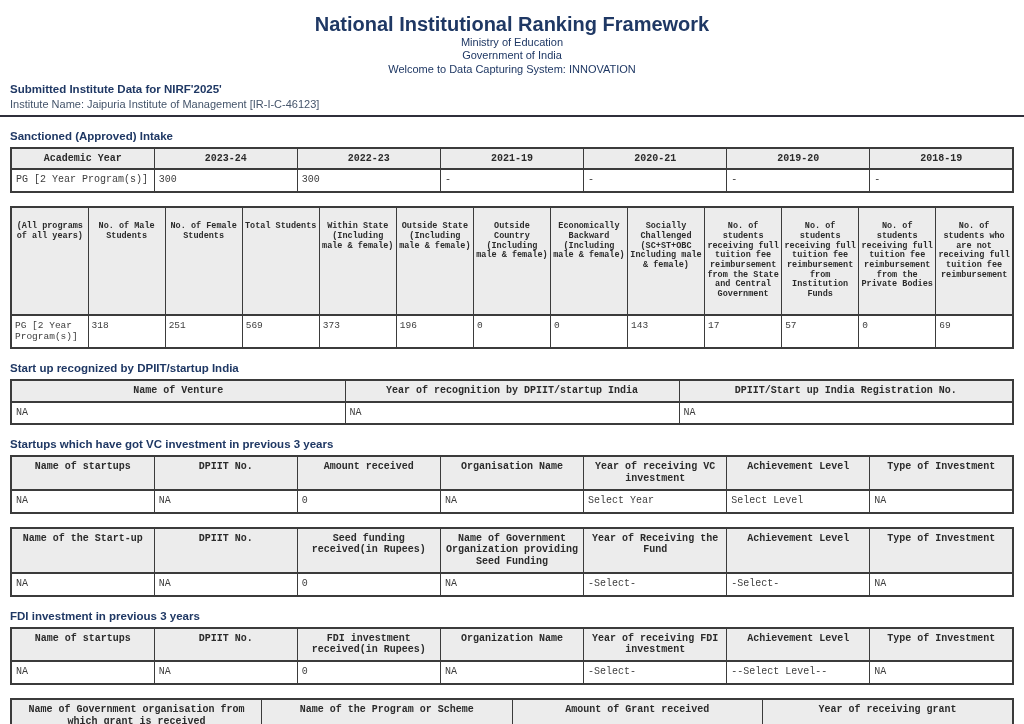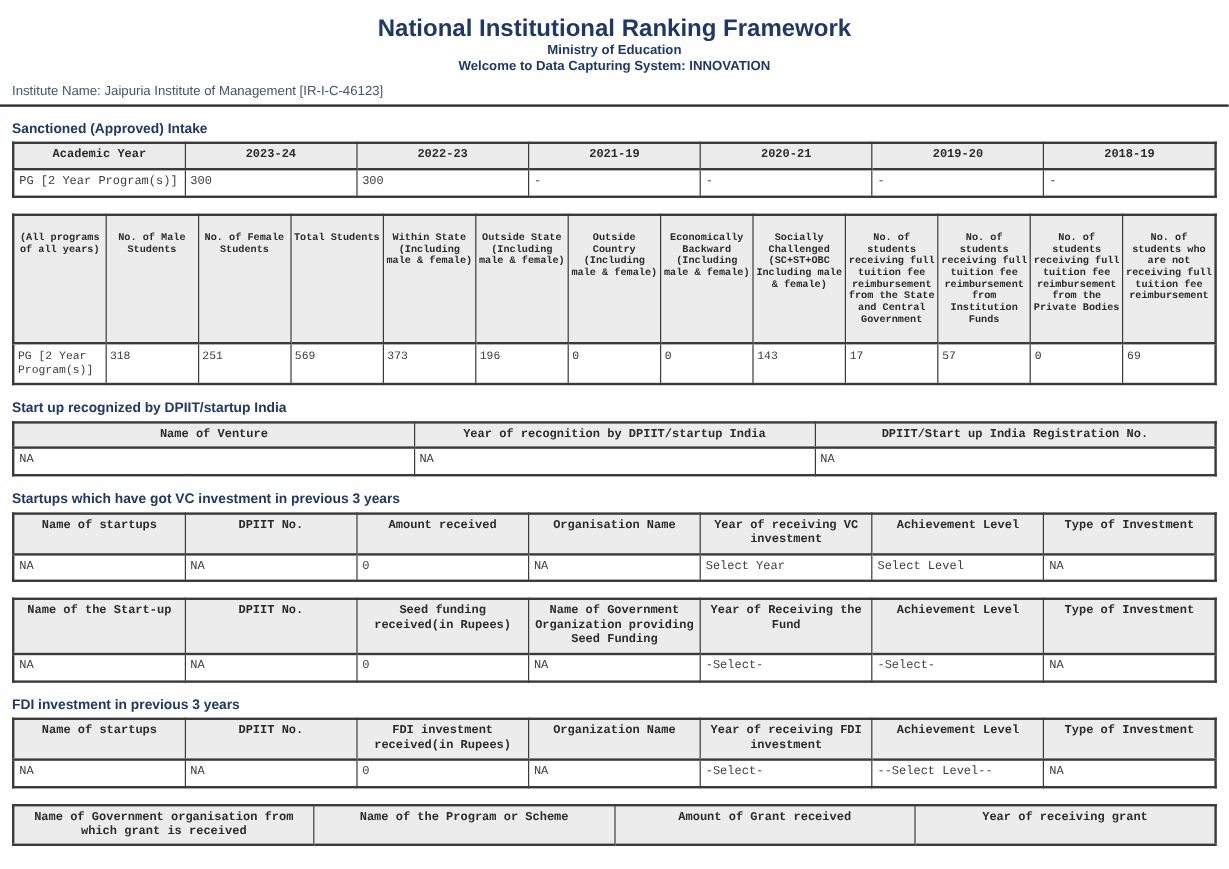--- a/index.html
+++ b/index.html
@@ -15,21 +15,21 @@
     width:1024px; min-height:724px;
     padding:12px 10px 8px;
     font-family:"Liberation Sans","DejaVu Sans",sans-serif;
     color:var(--cell-text);
   }
   .main-header{ text-align:center; }
   .main-title{
     font-size:20px; font-weight:bold; color:var(--navy); line-height:1.2;
   }
   .main-sub{
-    font-size:11px; font-weight:bold; color:var(--navy); line-height:1.22;
+    font-size:11px; font-weight:normal; color:var(--navy); line-height:1.22;
   }
   .submitted{ margin-top:7px; }
   .submitted-title{
     font-size:11.5px; font-weight:bold; color:var(--navy); line-height:1.2;
   }
   .institute-name{
     font-size:11px; color:var(--inst); line-height:1.25; margin-top:1px;
   }
   .rule{
     border:none; border-top:2px solid #2F2F3A;
@@ -64,24 +64,26 @@
   }
   table.dense th{ font-size:8.5px; line-height:1.14; padding:14px 2px; }
   table.dense td{ font-size:9.5px; padding:4px 3px 5px; }
 </style>
 </head>
 <body>
 
 <header class="main-header">
   <div class="main-title">National Institutional Ranking Framework</div>
   <div class="main-sub">Ministry of Education</div>
+  <div class="main-sub">Government of India</div>
   <div class="main-sub">Welcome to Data Capturing System: INNOVATION</div>
 </header>
 
 <div class="submitted">
+  <div class="submitted-title">Submitted Institute Data for NIRF'2025'</div>
   <div class="institute-name">Institute Name: Jaipuria Institute of Management [IR-I-C-46123]</div>
 </div>
 
 <hr class="rule">
 
 <main id="sections">
     <section class="section">
       <h2 class="section-title">Sanctioned (Approved) Intake</h2>
       <table class="data-table">
         <thead>

